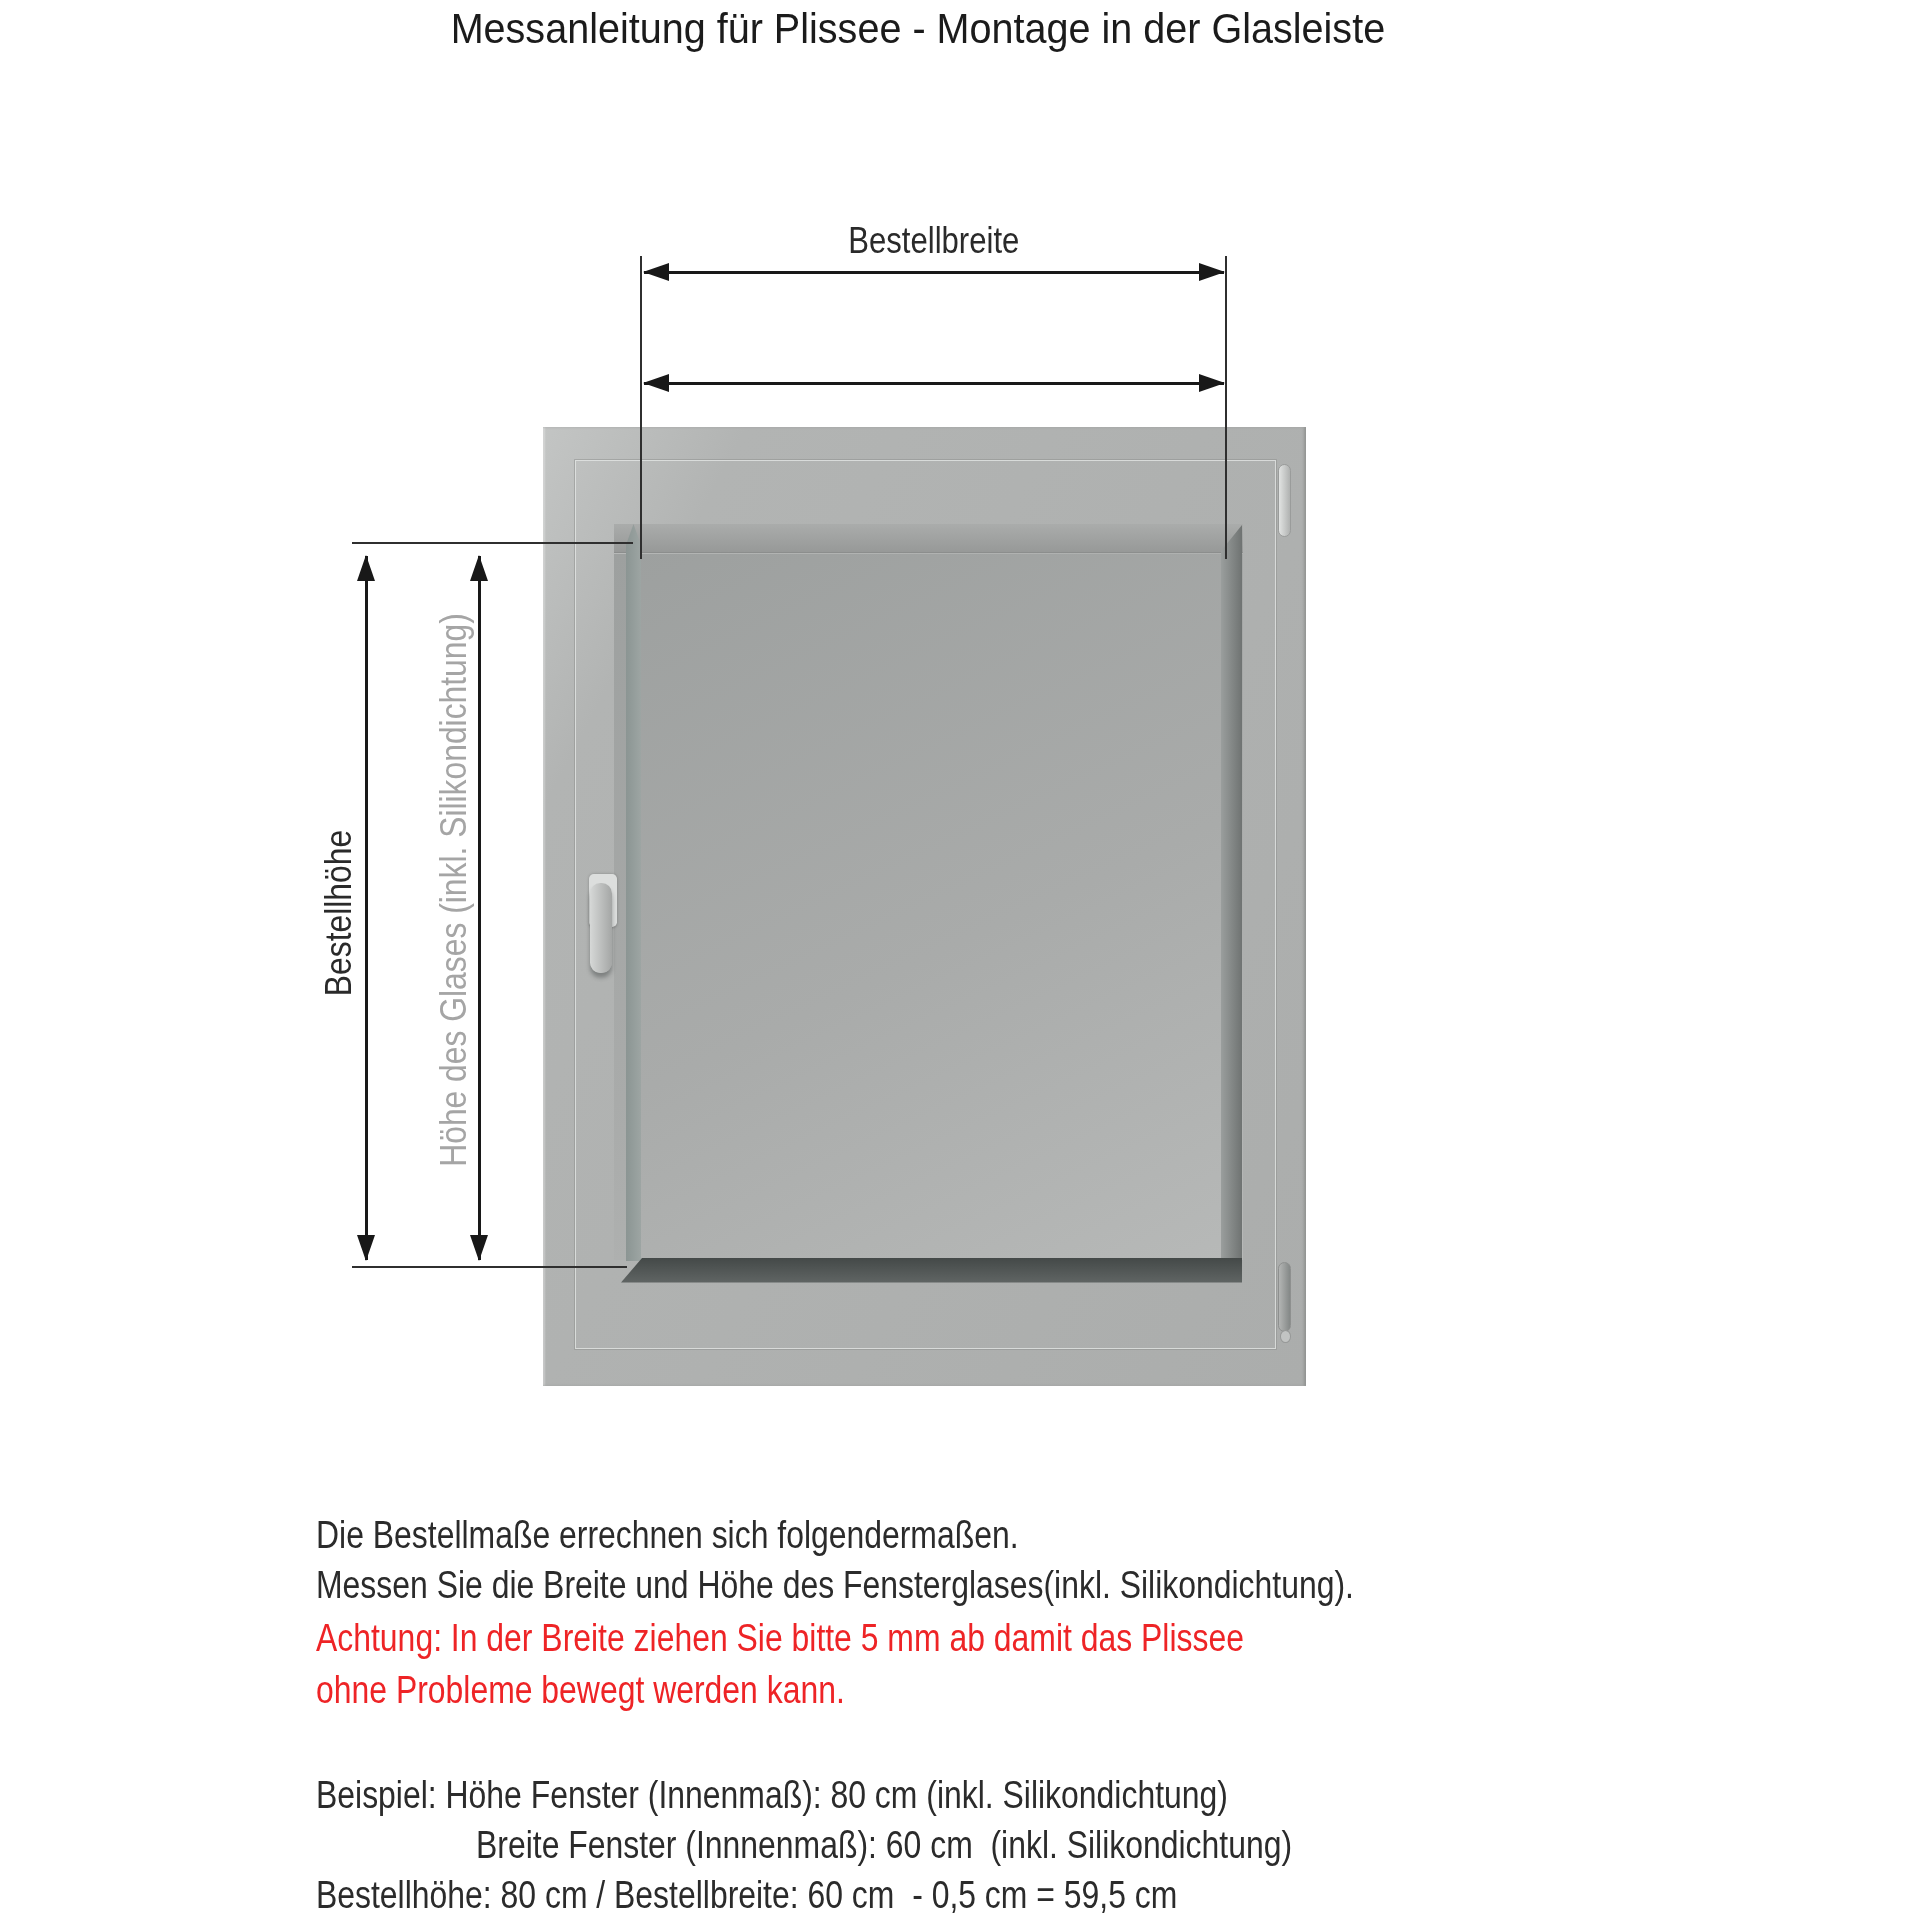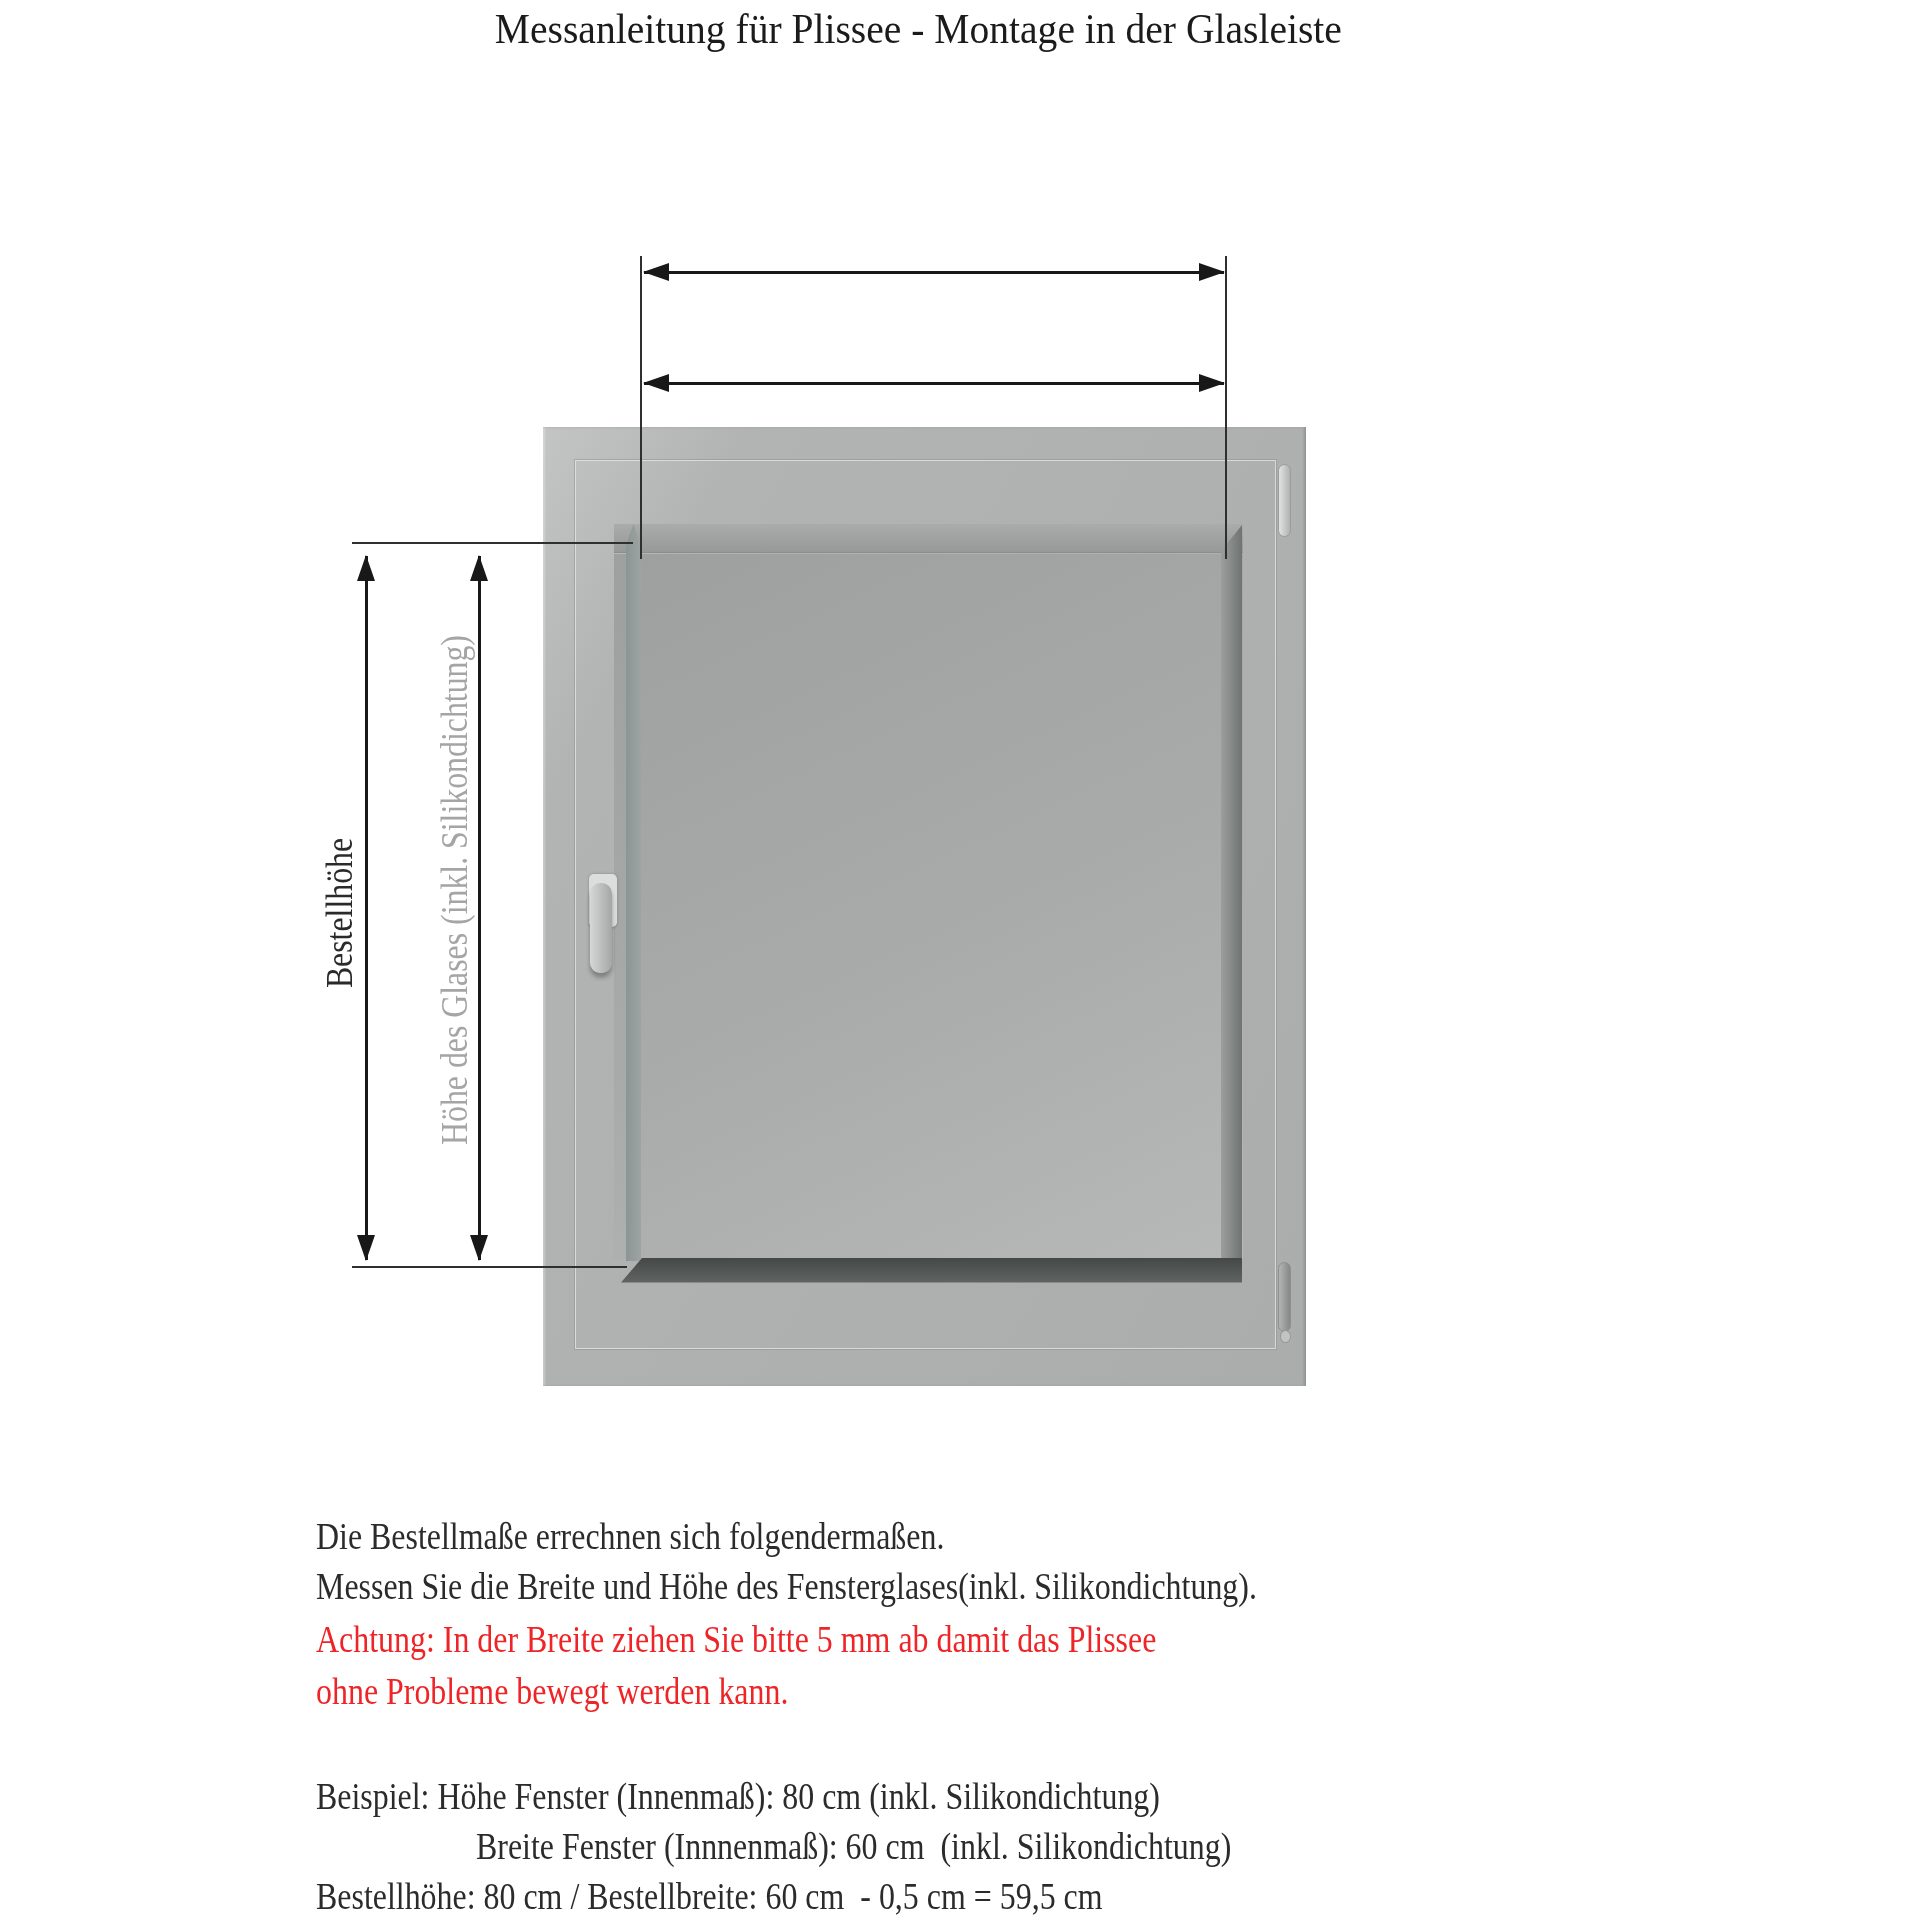--- a/index.html
+++ b/index.html
@@ -1,17 +1,17 @@
 <!DOCTYPE html>
 <html style="font-size:15px"><head>
 <meta charset="utf-8">
 <style>
   html,body{margin:0;padding:0;background:#ffffff;}
   #canvas{position:relative;width:1928px;height:1928px;background:#ffffff;overflow:hidden;
-          font-family:Liberation Serif, serif;color:#262626;}
+          font-family:Liberation Sans, sans-serif;color:#262626;}
   .abs{position:absolute;}
   .txt{white-space:pre;}
 
   
   .title{top:3.8px;left:0;width:1836px;text-align:center;font-size:43px;color:#1b1b1b;}
   .title span{display:inline-block;transform:scaleX(0.92);transform-origin:center;}
 
   
   .dim-label-h{left:644px;width:580px;text-align:center;font-size:37px;}
   .dim-label-h span{display:inline-block;transform:scaleX(0.84);transform-origin:center;}
@@ -86,20 +86,23 @@
   <div class="abs bevel-bottom"></div>
   <div class="abs handle-plate"></div>
   <div class="abs handle-grip"></div>
   <div class="abs hinge-top"></div>
   <div class="abs hinge-bottom"></div>
   <div class="abs hinge-knob"></div>
 
   <div class="abs ext-line" style="left:640px;top:256px;width:1.9px;height:303px;"></div>
   <div class="abs ext-line" style="left:1225px;top:256px;width:1.9px;height:303px;"></div>
 
+  <div class="abs dim-label-h lbl-dark" style="top:220px;">
+    <span class="txt">Bestellbreite</span>
+  </div>
   <div class="abs arrow-h" style="left:644px;top:271px;width:580px;"></div>
 
   <div class="abs arrow-h" style="left:644px;top:382px;width:580px;"></div>
 
   <div class="abs ext-line" style="left:352px;top:542px;width:281px;height:1.9px;"></div>
   <div class="abs ext-line" style="left:352px;top:1266px;width:275px;height:1.9px;"></div>
 
   <div class="abs arrow-v" style="left:365px;top:556px;height:704px;"></div>
   <div class="abs arrow-v" style="left:478px;top:556px;height:704px;"></div>
 

